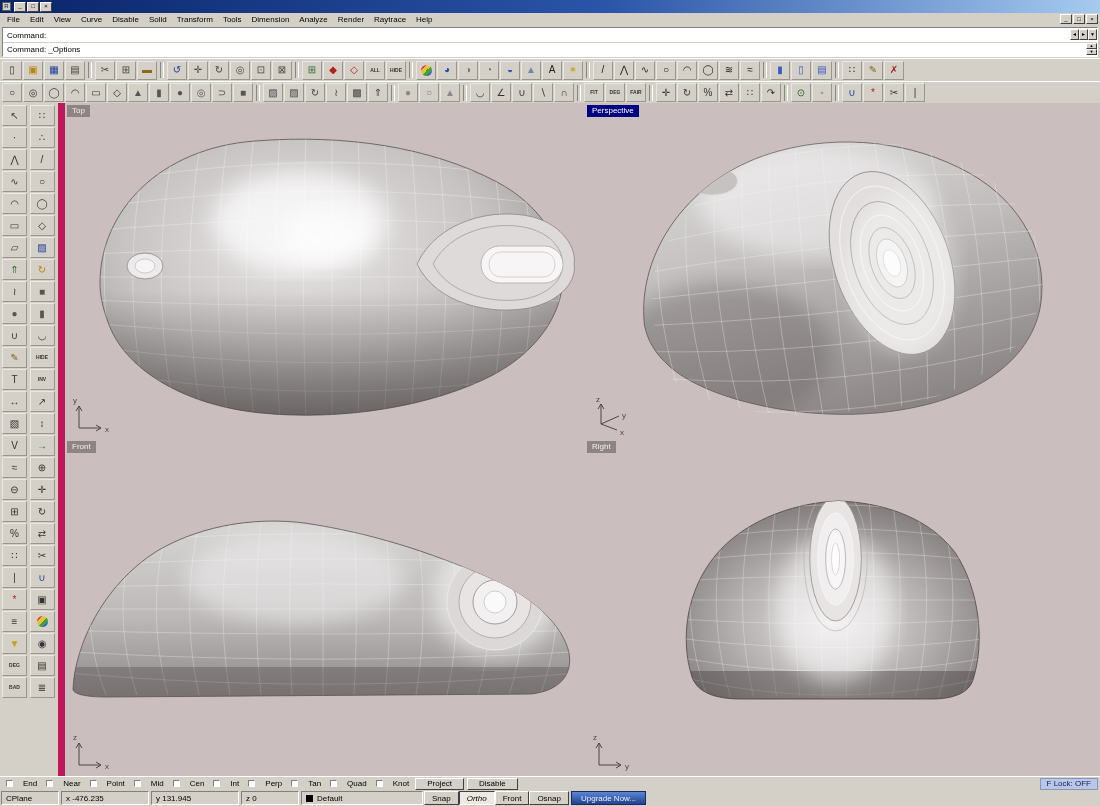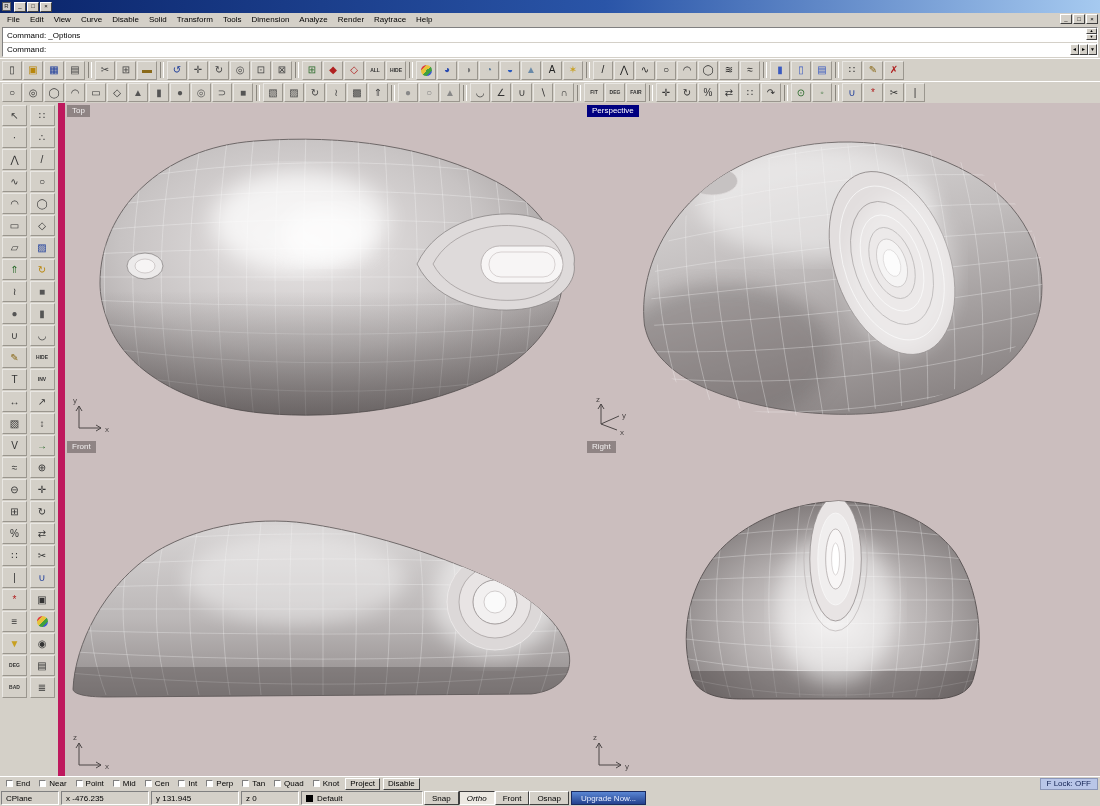--- a/index.html
+++ b/index.html
@@ -47,23 +47,23 @@
   .vp{position:relative;background:#cbbebe;overflow:hidden;}
   .vp-label{position:absolute;top:2px;left:2px;font-size:8px;padding:1px 5px 2px 5px;color:#f2efef;background:#8f8484;z-index:3;}
   .vp-label.active{background:#000080;color:#fff;}
   .vp-svg{position:absolute;inset:0;width:100%;height:100%;}
   .axis{position:absolute;left:4px;bottom:3px;width:46px;height:42px;z-index:2;}
   .axis line{stroke:#4c4747;stroke-width:1;}
   .axis text{font-size:8px;fill:#4c4747;}
 
   
   .osnap{height:14px;display:flex;align-items:center;font-size:8px;background:#d4d0c8;border-top:1px solid #fff;padding-left:3px;flex:0 0 auto;}
-  .osnap-item{display:flex;align-items:center;gap:3px;padding:0 6px 0 3px;color:#000;white-space:nowrap;}
+  .osnap-item{display:flex;align-items:center;gap:10px;padding:0 6px 0 3px;color:#000;white-space:nowrap;}
   .cb{width:7px;height:7px;background:#fff;border:1px solid;border-color:#808080 #fff #fff #808080;flex:0 0 auto;}
-  .osnap-btn{height:12px;font-size:8px;background:#d4d0c8;border:1px solid;border-color:#fff #404040 #404040 #fff;padding:0 4px;margin-right:3px;color:#000;}
+  .osnap-btn{height:12px;font-size:8px;background:#d4d0c8;border:1px solid;border-color:#fff #404040 #404040 #fff;padding:0 11px;margin-right:3px;color:#000;}
   .flock{margin-left:auto;background:#b9c6e8;border:1px solid #8a96b8;padding:0 6px;height:12px;display:flex;align-items:center;margin-right:2px;color:#102050;}
 
   
   .status{height:16px;display:flex;align-items:stretch;font-size:8px;background:#d4d0c8;flex:0 0 auto;}
   .seg{border:1px solid;border-color:#808080 #fff #fff #808080;margin:1px;padding:0 4px;display:flex;align-items:center;white-space:nowrap;color:#000;}
   .seg.w-cplane{width:58px;}
   .seg.w-x{width:88px;}
   .seg.w-y{width:88px;}
   .seg.w-z{width:58px;}
   .seg.w-layer{width:122px;}
@@ -103,32 +103,32 @@
       <span class="mdi-btns">
       <button class="win-btn">_</button>
       <button class="win-btn">□</button>
       <button class="win-btn">×</button>
     </span>
   </div>
 
   <div class="cmd-wrap">
     <div class="cmd-box">
       <div class="cmd-line">
-        <span>Command: _Options</span>
-        <span class="cmd-scroll">
-          <button class="sc-btn">▲</button>
-          <button class="sc-btn">▼</button>
-        </span>
-      </div>
-      <div class="cmd-line">
         <span>Command:</span>
         <span class="cmd-scroll-h">
           <button class="sc-btn h">◄</button>
           <button class="sc-btn h">►</button>
           <button class="sc-btn h">▼</button>
+        </span>
+      </div>
+      <div class="cmd-line">
+        <span>Command: _Options</span>
+        <span class="cmd-scroll">
+          <button class="sc-btn">▲</button>
+          <button class="sc-btn">▼</button>
         </span>
       </div>
     </div>
   </div>
 
   <div class="toolbar row1">
       <button class="tb">
         <span class="g">▯</span>
       </button>
       <button class="tb">

